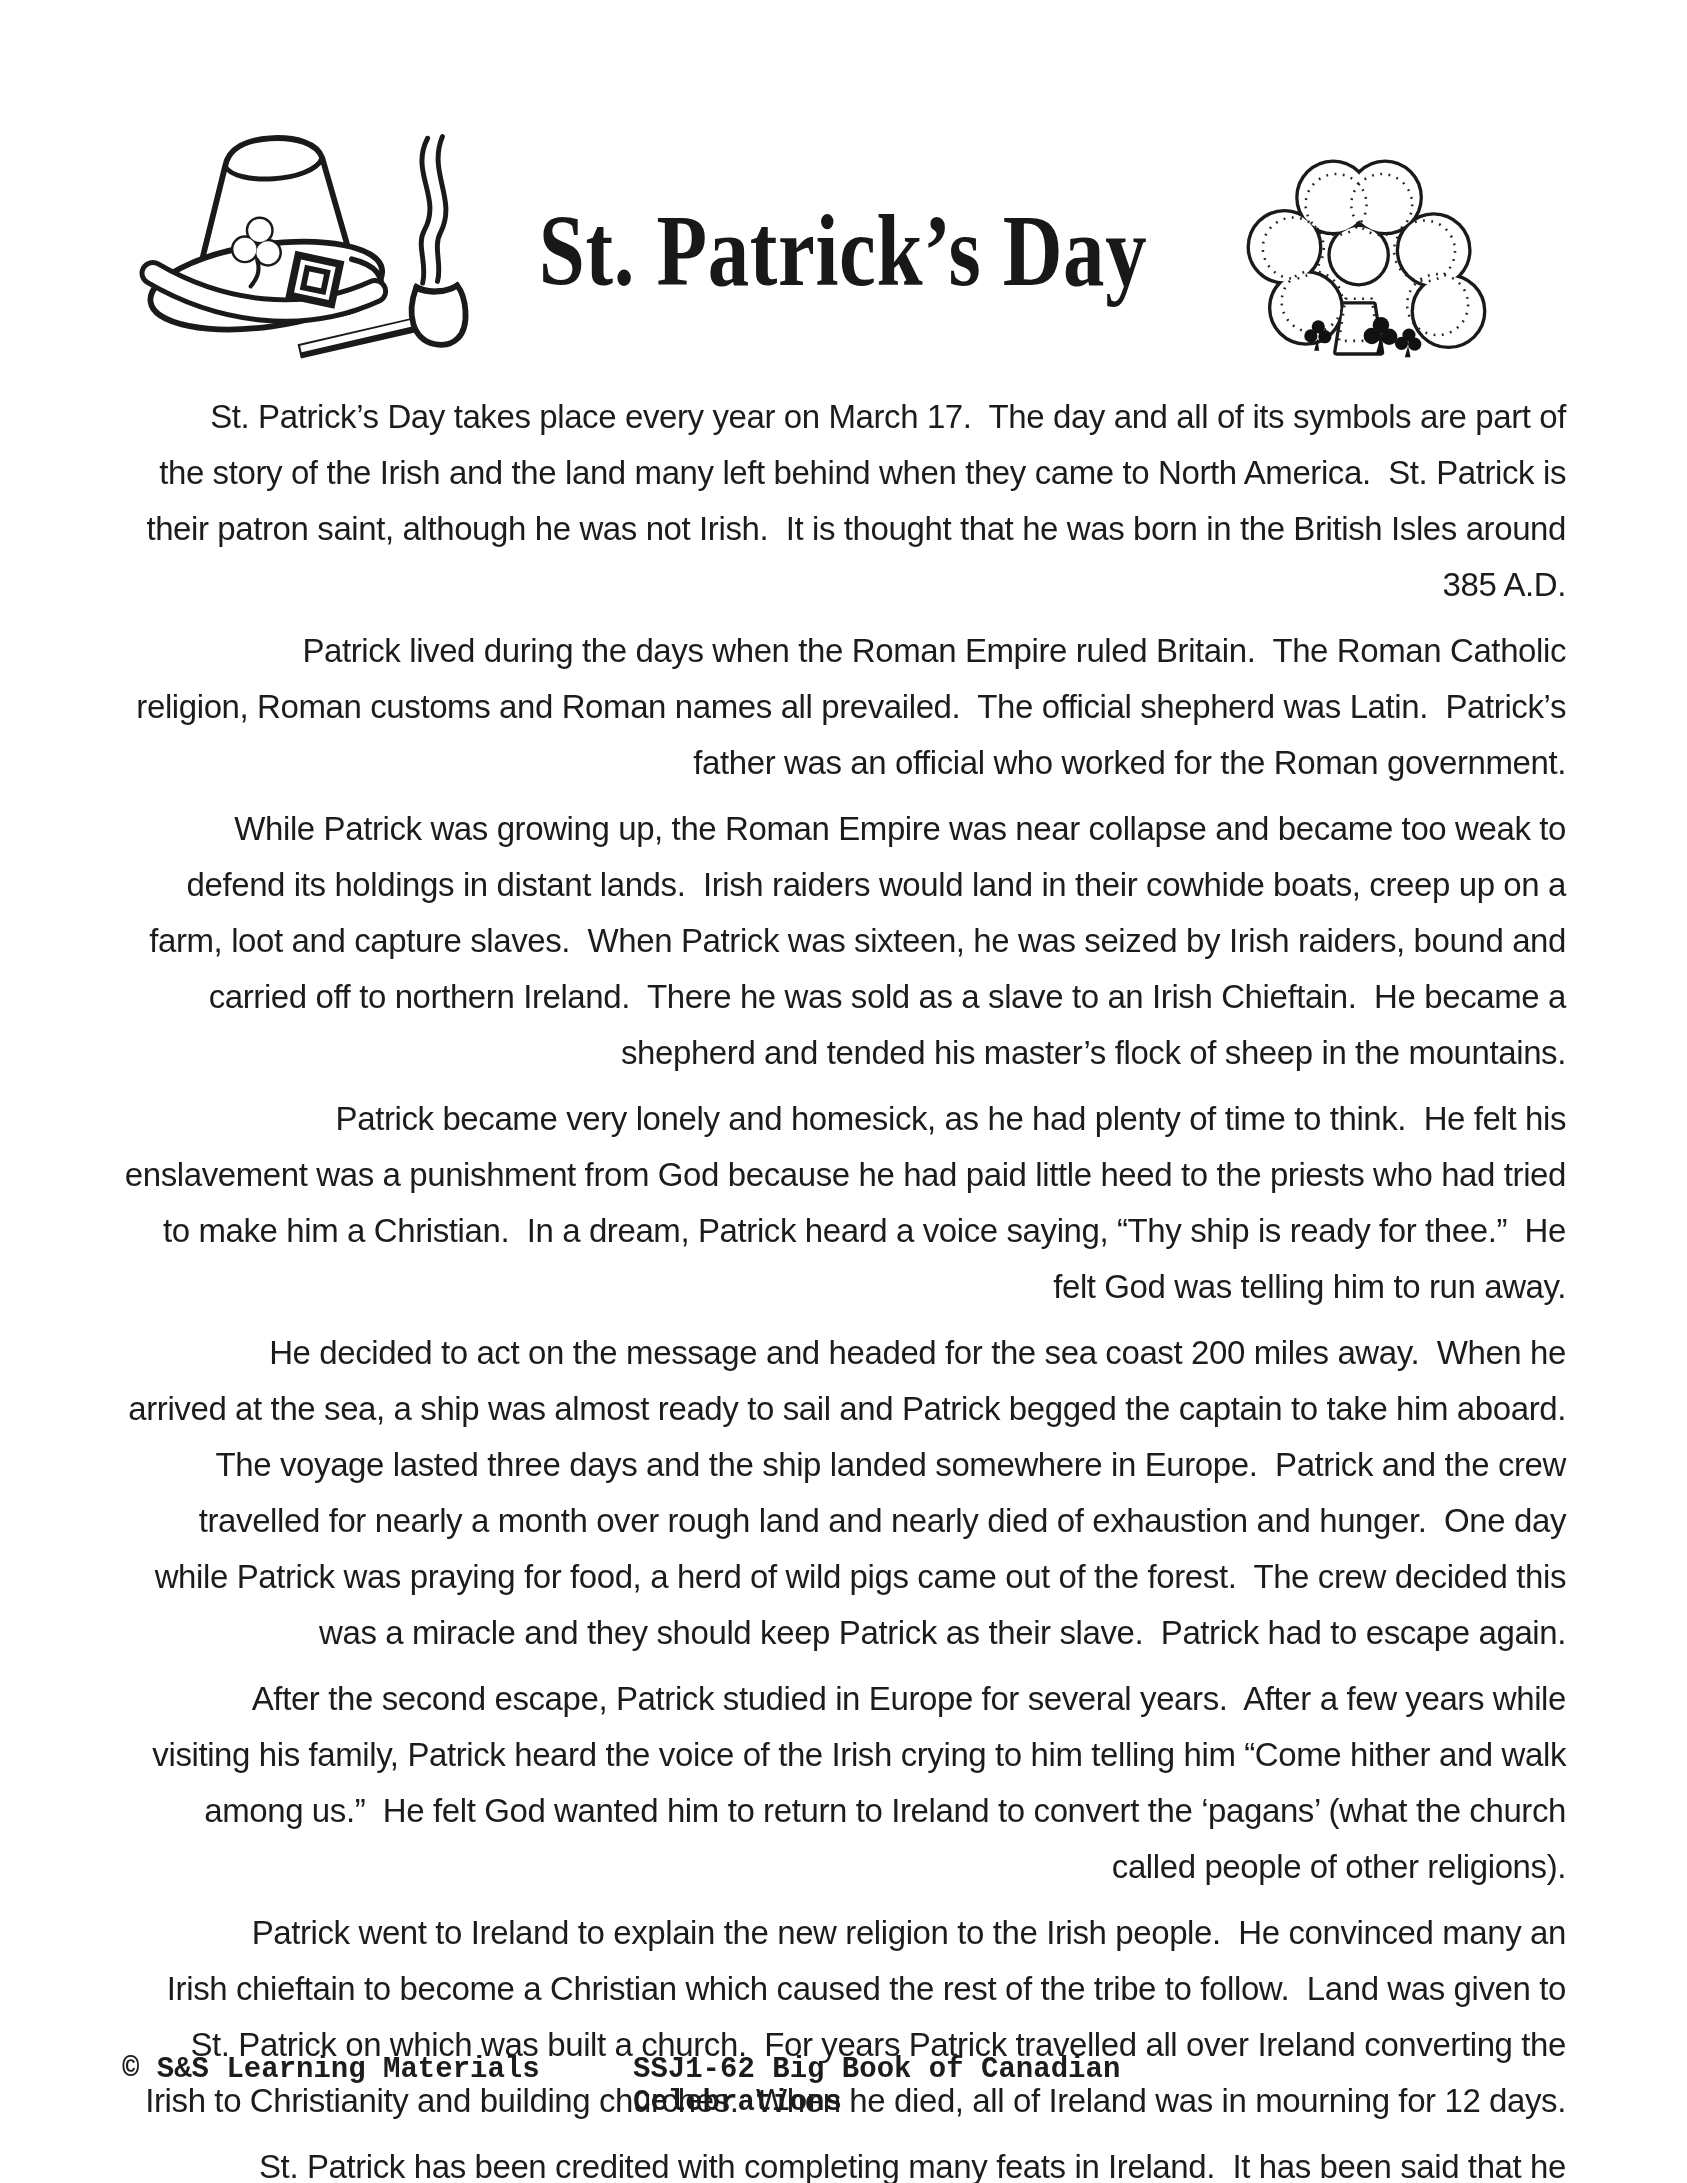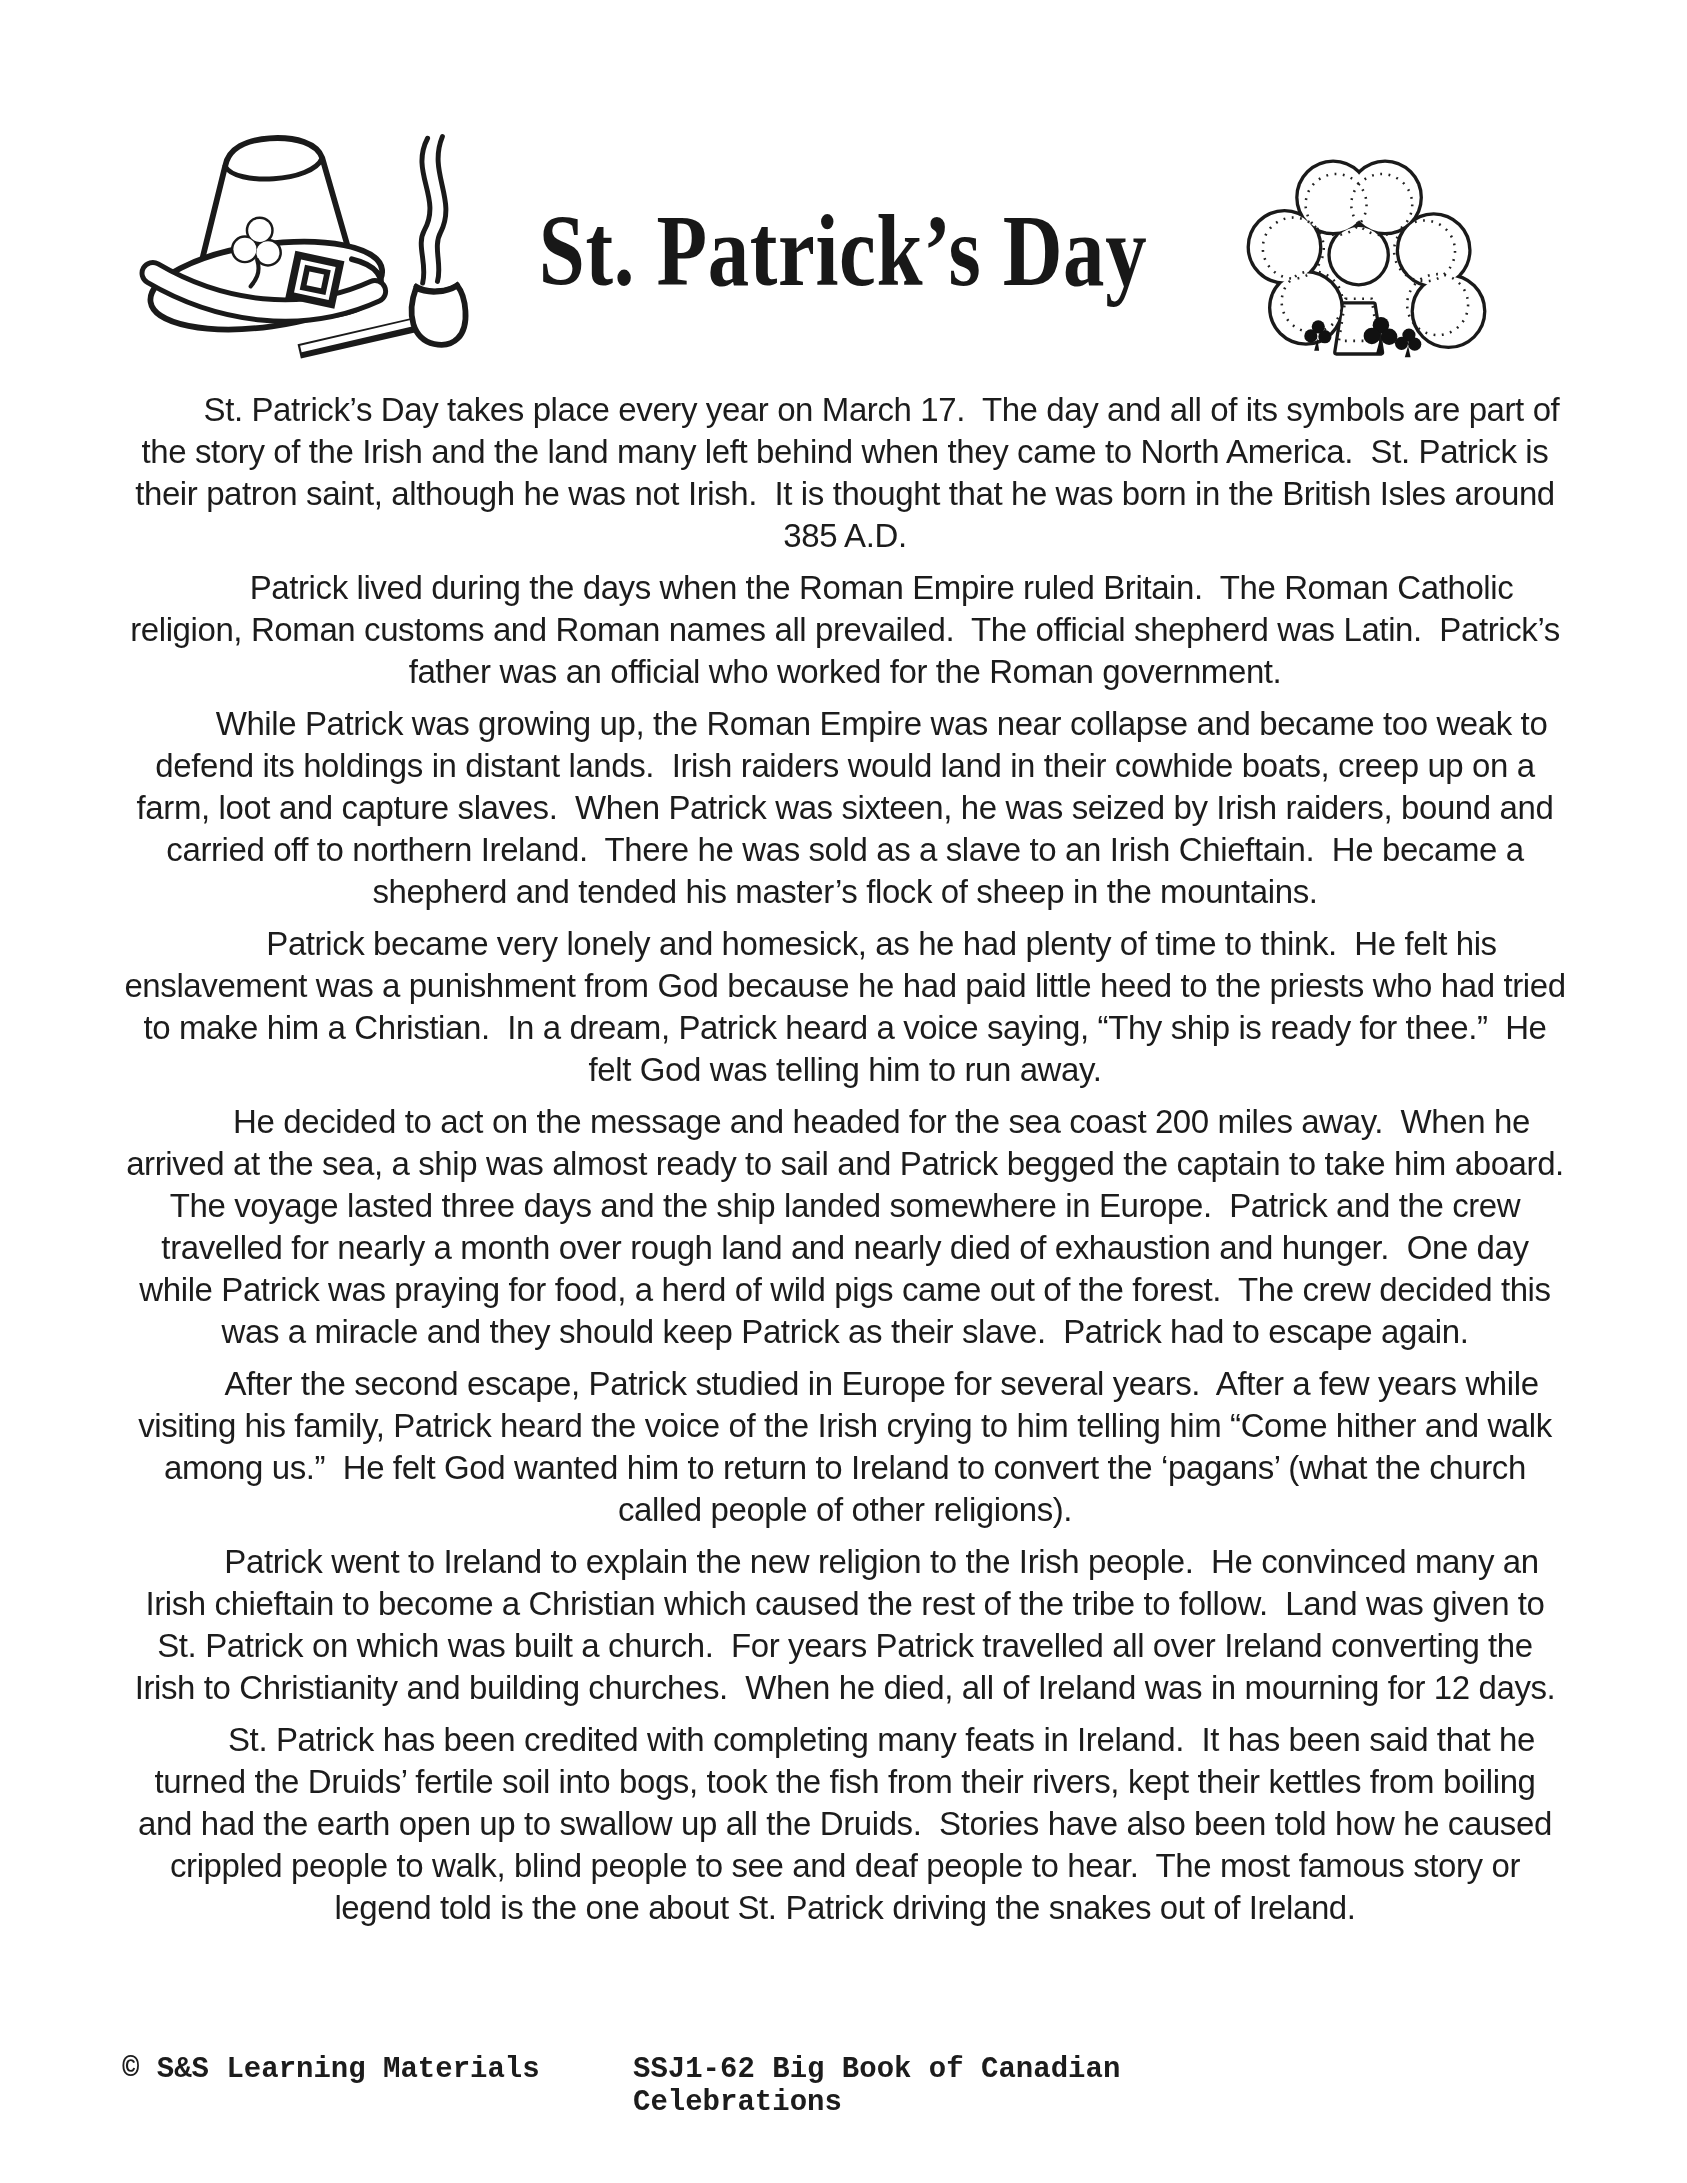--- a/index.html
+++ b/index.html
@@ -10,22 +10,22 @@
   .header{position:absolute;top:107px;left:0;width:1687px;height:288px;}
   .hat-wrap{position:absolute;left:105px;top:8.2px;width:395px;height:272px;}
   .shamrock-wrap{position:absolute;left:1193px;top:12.4px;width:375px;height:264px;}
   .title-wrap{position:absolute;left:0;top:0;width:1687px;height:288px;
               display:flex;align-items:center;justify-content:center;pointer-events:none;}
   .title{font-family:"Liberation Serif",serif;font-weight:700;font-size:101px;color:#181818;
          transform:scaleX(0.82);letter-spacing:0.8px;white-space:nowrap;}
 
   
   .content{position:absolute;top:389px;left:124px;width:1442px;}
-  .content p{margin:0 0 10px 0;font-size:33px;line-height:42px;letter-spacing:-0.4px;
-             text-indent:73px;white-space:pre-wrap;text-align:center;}
+  .content p{margin:0 0 10px 0;font-size:33px;line-height:56px;letter-spacing:-0.4px;
+             text-indent:73px;white-space:pre-wrap;text-align:right;}
 
   
   .footer{position:absolute;left:122px;top:2028px;width:1443px;display:flex;align-items:baseline;
           font-family:Liberation Mono, monospace;}
   .footer .copyright{font-weight:700;font-size:29px;width:511px;}
   .footer .pagenum{font-size:39px;font-weight:400;flex:1;text-align:center;}
   .footer .source{font-weight:700;font-size:29px;width:511px;margin-top:25px;}
 
   svg{display:block;}
 </style>

